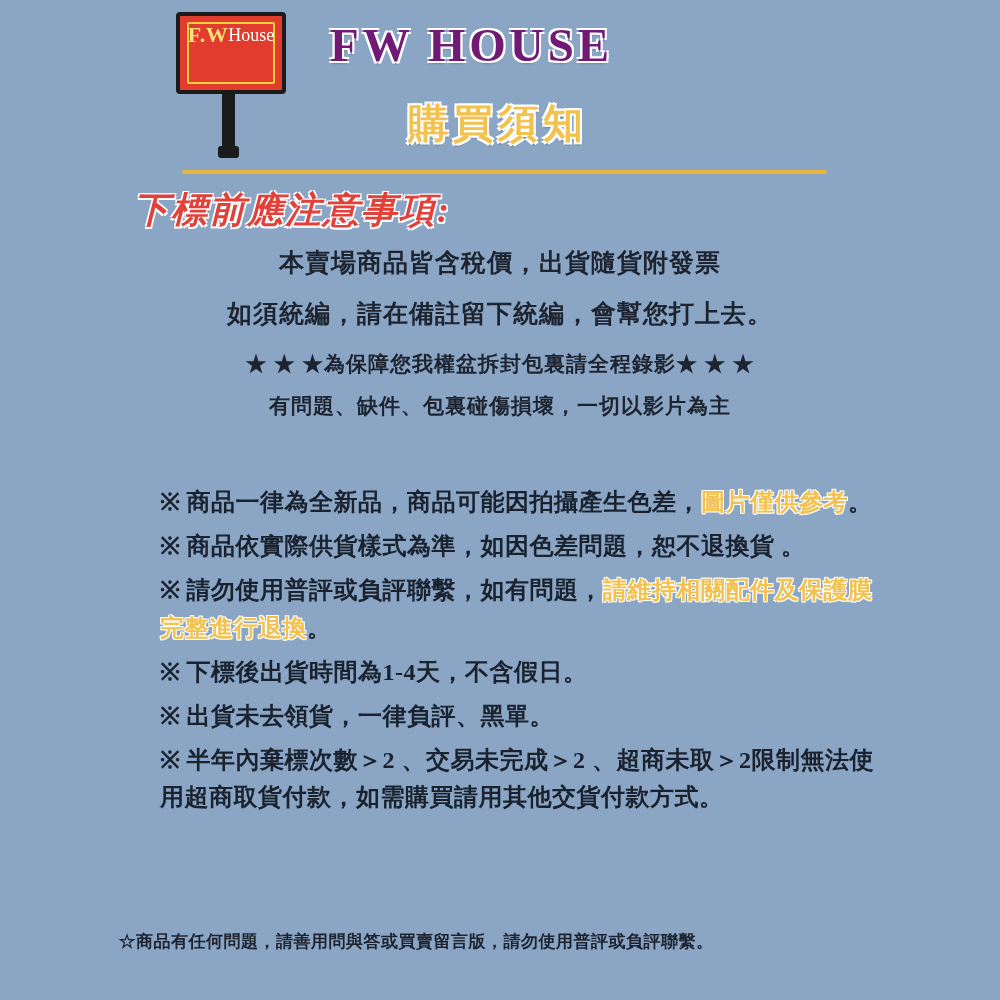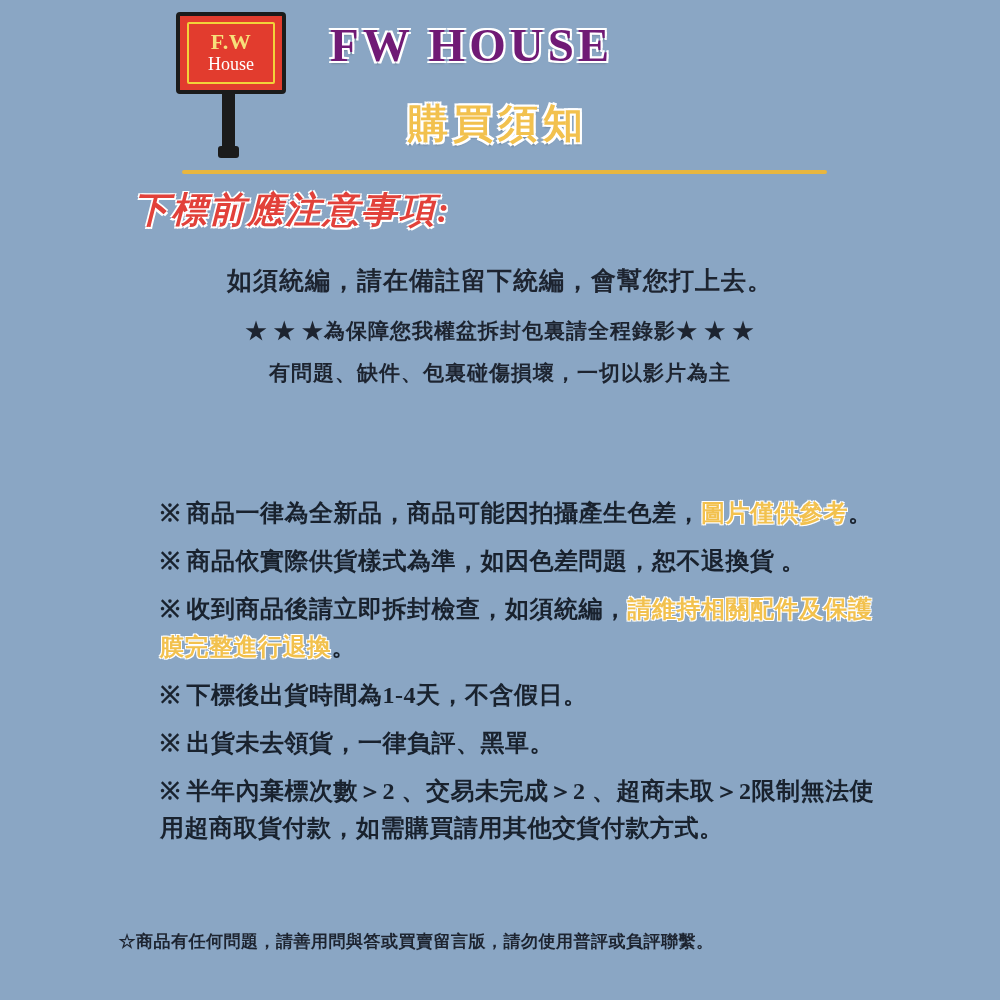--- a/index.html
+++ b/index.html
@@ -44,22 +44,21 @@
   .sign-inner {
     position: absolute;
     left: 7px;
     top: 6px;
     right: 7px;
     bottom: 6px;
     border: 2px solid #f2d23a;
     border-radius: 2px;
     box-sizing: border-box;
     display: flex;
-    flex-direction: column;
-    align-items: center;
+    align-items: flex-start;
     justify-content: center;
   }
   .sign-line1 {
     color: #f7e07a;
     font-family: "Liberation Serif", serif;
     font-weight: bold;
     font-size: 22px;
     letter-spacing: 0.5px;
     line-height: 1;
   }
@@ -180,21 +179,20 @@
     width: 720px;
     font-family: "Liberation Serif", serif;
     font-weight: bold;
     font-size: 24px;
     line-height: 1.55;
     color: #19222e;
     letter-spacing: 0.5px;
   }
   .note {
     margin-bottom: 7px;
-    margin-top: 11px;
   }
   .note .mark {
     color: #19222e;
     margin-right: 6px;
   }
   .hl {
     color: #f2c14e;
     text-shadow:
       -1px -1px 0 #ffffff,
        1px -1px 0 #ffffff,
@@ -232,29 +230,30 @@
   </div>
 
   <div class="brand-title">FW HOUSE</div>
   <div class="brand-sub">購買須知</div>
 
   <div class="divider"></div>
 
   <div class="section-heading">下標前應注意事項:</div>
 
   <div class="intro">
+    <div class="l1">本賣場商品皆含稅價，出貨隨貨附發票</div>
     <div class="l2">如須統編，請在備註留下統編，會幫您打上去。</div>
     <div class="l3">★ ★ ★為保障您我權盆拆封包裏請全程錄影★ ★ ★</div>
     <div class="l4">有問題、缺件、包裏碰傷損壞，一切以影片為主</div>
   </div>
 
   <div class="notes" id="notes-list">
       <div class="note"><span class="mark">※</span><span>商品一律為全新品，商品可能因拍攝產生色差，</span><span class="hl">圖片僅供參考</span><span>。</span></div>
       <div class="note"><span class="mark">※</span><span>商品依實際供貨樣式為準，如因色差問題，恕不退換貨 。</span></div>
-      <div class="note"><span class="mark">※</span><span>收到商品後請立即拆封檢查，如須統編，</span><span class="hl">請維持相關配件及保護膜完整進行退換</span><span>。</span></div>
+      <div class="note"><span class="mark">※</span><span>請勿使用普評或負評聯繫，如有問題，</span><span class="hl">請維持相關配件及保護膜完整進行退換</span><span>。</span></div>
       <div class="note"><span class="mark">※</span><span>下標後出貨時間為1-4天，不含假日。</span></div>
       <div class="note"><span class="mark">※</span><span>出貨未去領貨，一律負評、黑單。</span></div>
       <div class="note"><span class="mark">※</span><span>半年內棄標次數＞2 、交易未完成＞2 、超商未取＞2限制無法使用超商取貨付款，如需購買請用其他交貨付款方式。</span></div>
     </div>
 
   <div class="footer">☆商品有任何問題，請善用問與答或買賣留言版，請勿使用普評或負評聯繫。</div>
 
 </div>
 
 </body></html>

